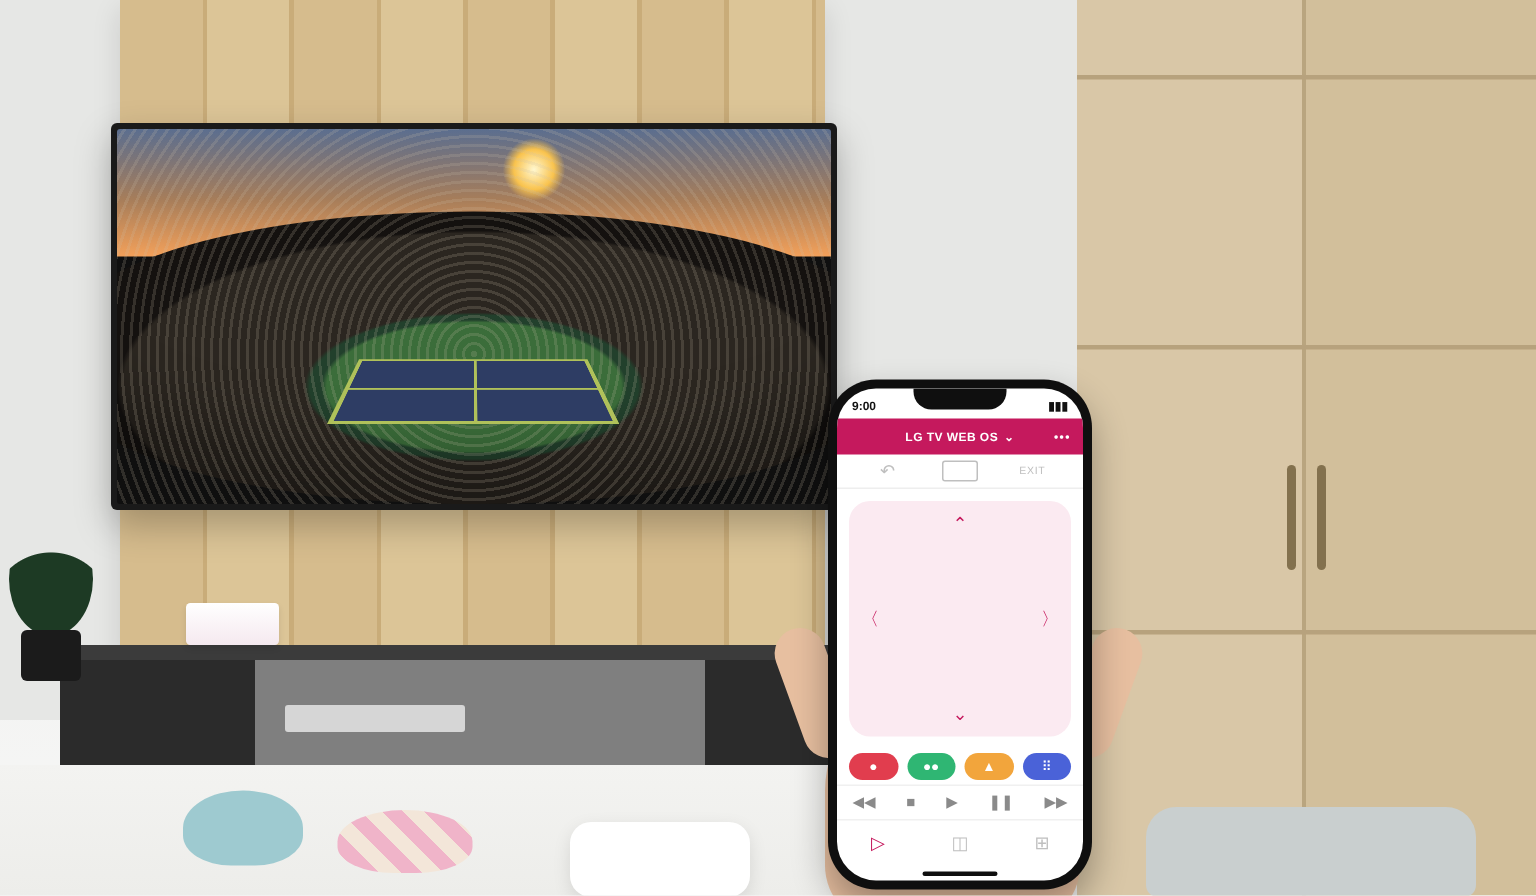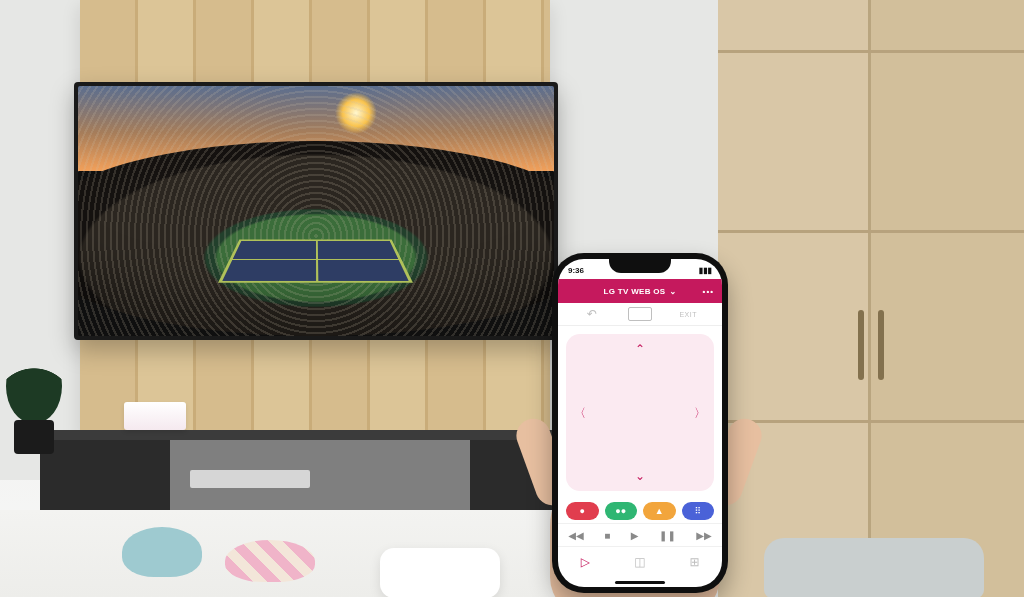--- a/index.html
+++ b/index.html
@@ -119,21 +119,21 @@
     <div class="finger f1"></div>
       <div class="finger f4"></div>
     <div class="palm"></div>
   </div>
 
   <div class="phone">
     <div class="screen">
       <div class="notch"></div>
 
       <div class="statusbar">
-        <span>9:36</span>
+        <span>9:00</span>
         <span>▮▮▮</span>
       </div>
 
       <div class="header">
         <span>LG TV WEB OS</span>
         <span class="chev">⌄</span>
         <span class="more">•••</span>
       </div>
 
       <div class="toolbar">

